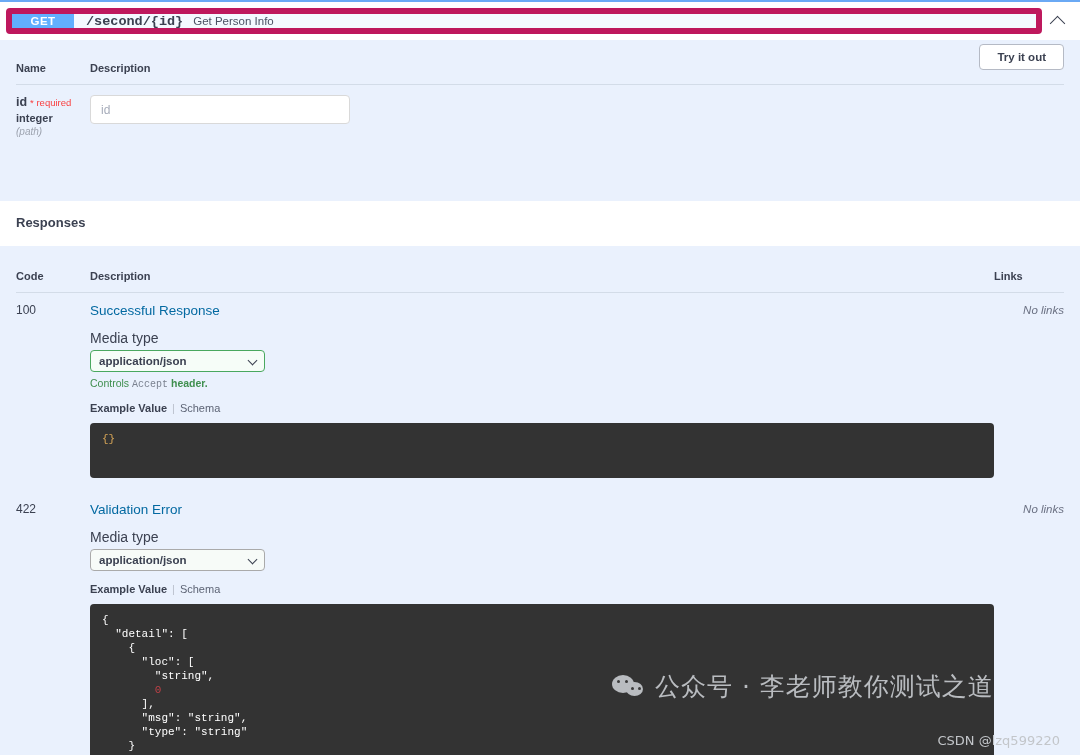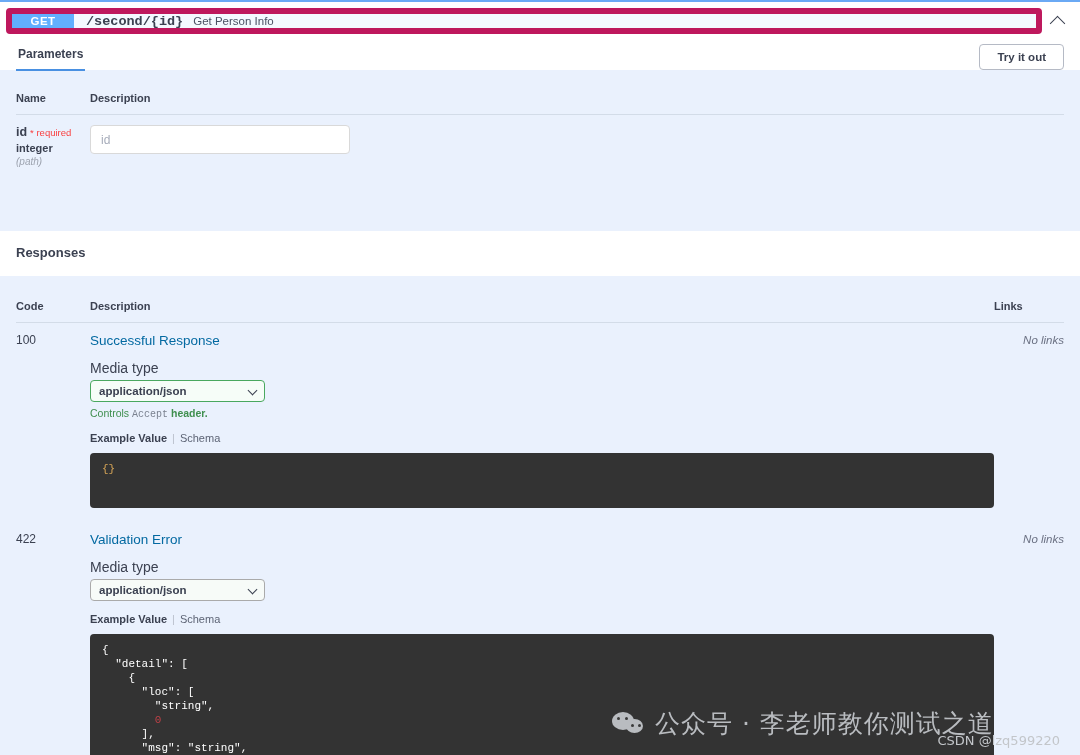--- a/index.html
+++ b/index.html
@@ -199,21 +199,21 @@
     overflow: hidden;
   }
   .tok-key { color: #ffffff; }
   .tok-num { color: #bd4147; }
   .tok-punc { color: #ffffff; }
   .tok-brace { color: #d8a657; }
 
   
   .watermark {
     position: absolute;
-    left: 612px; top: 707px;
+    left: 612px; top: 670px;
     display: flex; align-items: center;
     pointer-events: none;
   }
   .wm-text {
     font-size: 25px;
     color: #b9bcc0;
     font-family: "DejaVu Sans", sans-serif;
     letter-spacing: 1px;
   }
   .wm-logo { margin-right: 9px; position: relative; width: 34px; height: 26px; }
@@ -242,23 +242,20 @@
         <div class="op-desc">Get Person Info</div>
       </div>
       <div class="op-toggle">
         <span class="chev"></span>
       </div>
     </div>
   </div>
 
   <div class="op-body">
 
-    <div class="tabrow">
-      <span class="tab">Parameters</span>
-    </div>
 
     <div class="blue-band section-pad" style="padding-top:14px; padding-bottom:6px;">
       <table class="sw">
         <thead>
           <tr>
             <th class="col-name">Name</th>
             <th>Description</th>
           </tr>
         </thead>
         <tbody>

